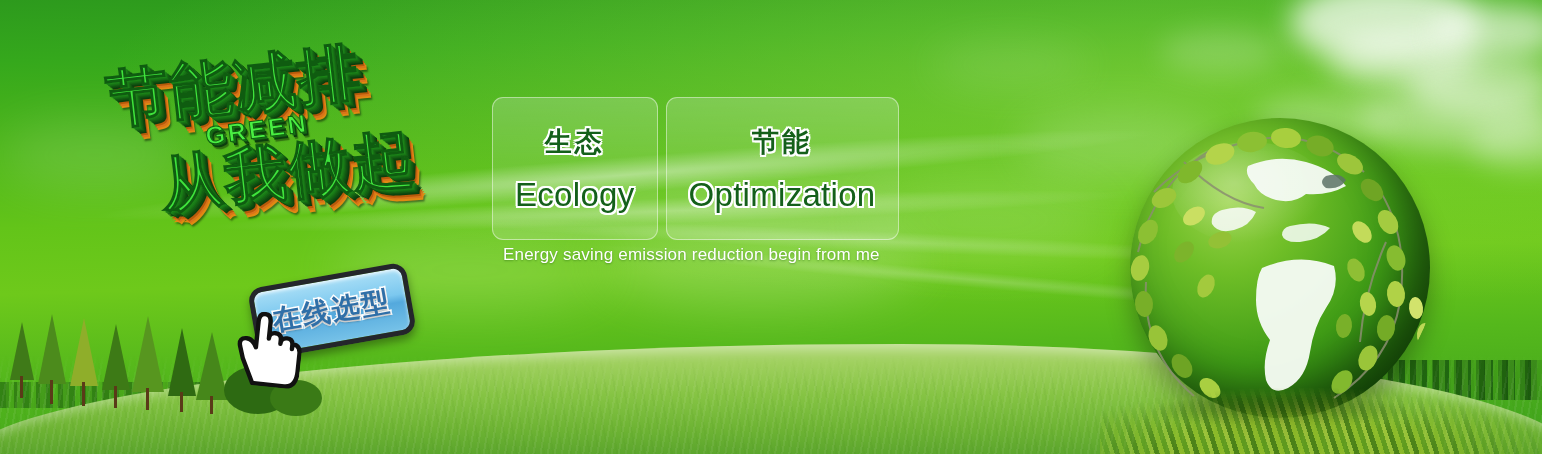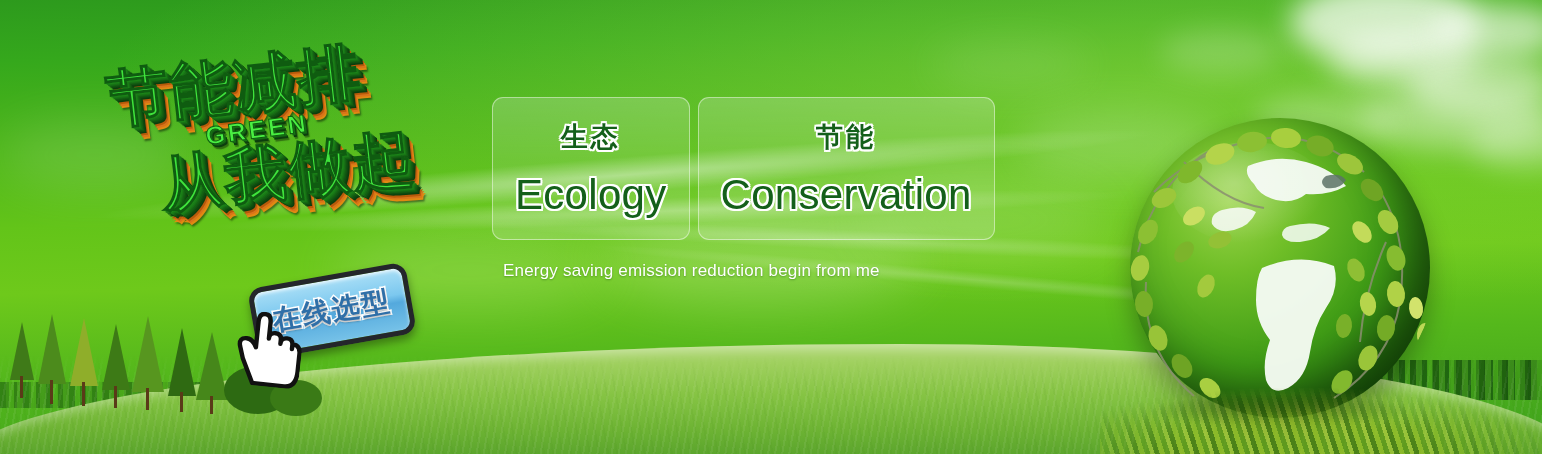--- a/index.html
+++ b/index.html
@@ -128,27 +128,27 @@
     border-radius:11px;
     background:linear-gradient(180deg, rgba(255,255,255,.20) 0%, rgba(255,255,255,.10) 45%, rgba(255,255,255,.16) 100%);
     cursor:pointer;
   }
   .card-cn{
     font-size:27px;font-weight:bold;letter-spacing:3px;color:#14601a;
     text-shadow:-1.6px -1.6px 0 #fff,1.6px -1.6px 0 #fff,-1.6px 1.6px 0 #fff,1.6px 1.6px 0 #fff,
                  0 -1.8px 0 #fff,0 1.8px 0 #fff,-1.8px 0 0 #fff,1.8px 0 0 #fff;
   }
   .card-en{
-    font-size:42px;color:#14601a;letter-spacing:.3px;
+    font-size:33px;color:#14601a;letter-spacing:.3px;
     text-shadow:-1.8px -1.8px 0 #fff,1.8px -1.8px 0 #fff,-1.8px 1.8px 0 #fff,1.8px 1.8px 0 #fff,
                  0 -2px 0 #fff,0 2px 0 #fff,-2px 0 0 #fff,2px 0 0 #fff;
   }
 
   .tagline{
-    position:absolute;left:503px;top:261px;
+    position:absolute;left:503px;top:245px;
     font-size:17px;color:#ffffff;letter-spacing:.2px;
     text-shadow:0 1px 2px rgba(0,60,0,.35);
   }
 
   
   .globe-wrap{position:absolute;left:1130px;top:118px;width:300px;height:300px;}
   .globe{position:absolute;inset:0;border-radius:50%;
     background:
       radial-gradient(circle at 33% 28%, #9ad44a 0%, #6fbe27 24%, #3f9c16 55%, #1d6a0c 82%, #0c3f06 100%);
     box-shadow:inset -18px -22px 48px rgba(0,0,0,.45), 0 14px 26px rgba(0,0,0,.30);
@@ -238,21 +238,21 @@
     </svg>
   </div>
 
   <div class="cards">
     <div class="card">
       <span class="card-cn">生态</span>
       <span class="card-en">Ecology</span>
     </div>
     <div class="card">
       <span class="card-cn">节能</span>
-      <span class="card-en">Conservation</span>
+      <span class="card-en">Optimization</span>
     </div>
   </div>
 
   <div class="tagline">Energy saving emission reduction begin from me</div>
 
   <div class="globe-wrap">
     <div class="globe">
       <div class="globe-shine"></div>
       <svg viewBox="0 0 300 300" width="300" height="300">
         <g fill="#f4faf2">

